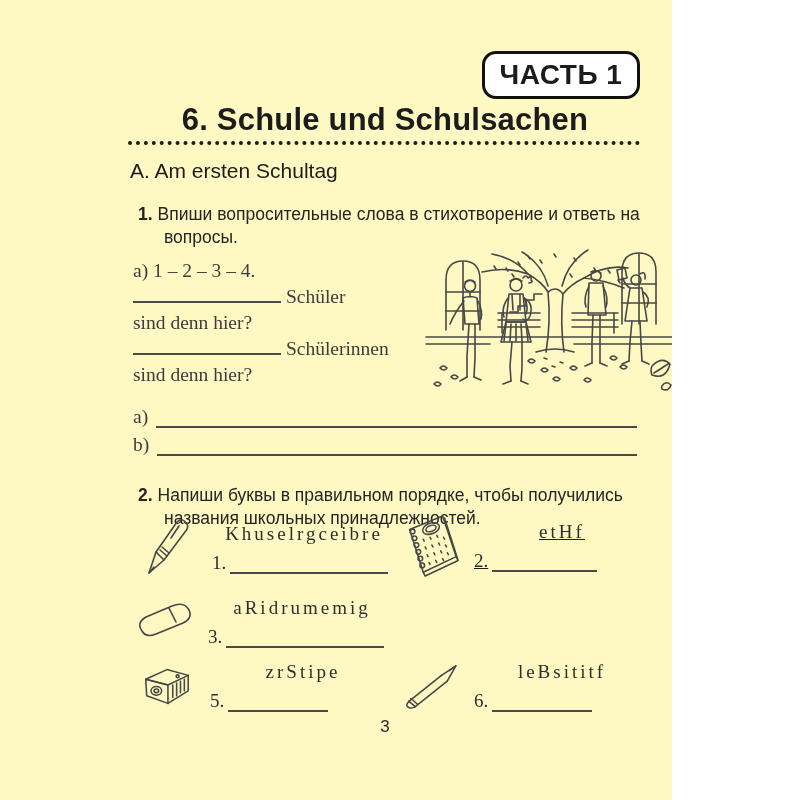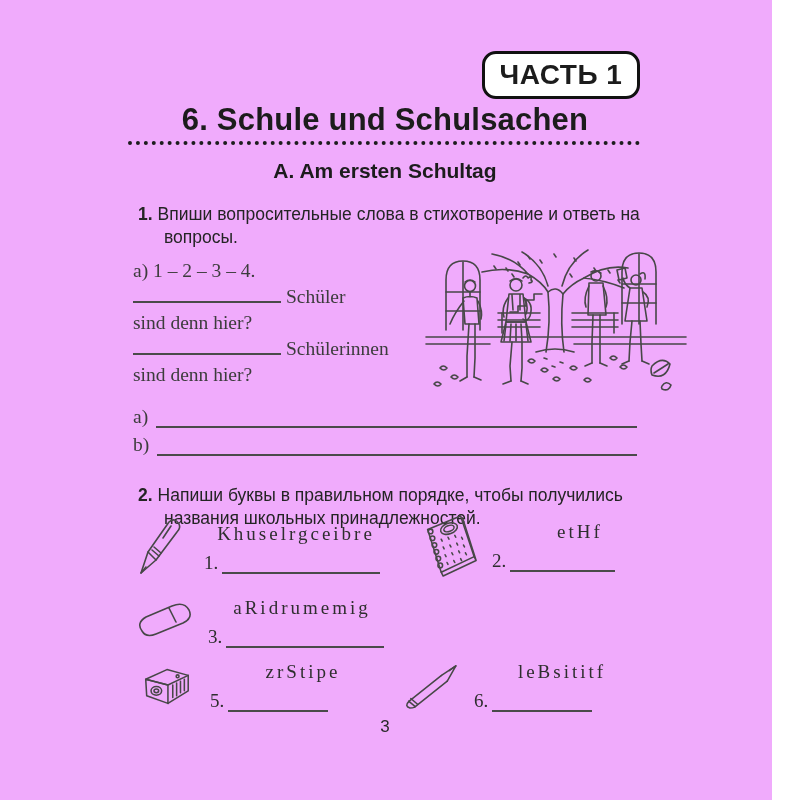--- a/index.html
+++ b/index.html
@@ -1,37 +1,37 @@
 <!DOCTYPE html>
 <html><head>
 <meta charset="utf-8">
 <style>
   html,body{margin:0;padding:0;background:#ffffff;}
   .page{
-    position:relative;width:772px;height:800px;background:#f0abfc;
+    position:relative;width:672px;height:800px;background:#fef9c3;
     font-family:"Liberation Sans",sans-serif;color:#1c1c1c;overflow:hidden;
   }
   
   .part-badge{
     position:absolute;left:482px;top:51px;width:152px;height:42px;
     border:3px solid #111;border-radius:14px;background:#fff;
     display:flex;align-items:center;justify-content:center;
     font-size:28px;font-weight:700;letter-spacing:.5px;
   }
   .chapter-title{
     position:absolute;left:90px;top:102px;width:590px;text-align:center;
     font-size:31px;font-weight:700;letter-spacing:.2px;
   }
   .dotted-rule{
     position:absolute;left:128px;top:141px;width:512px;height:0;
     border-bottom:4px dotted #1d1d1d;
   }
   .section-title{
-    position:absolute;left:130px;top:159px;width:510px;text-align:center;
-    font-size:21px;font-weight:700;
+    position:absolute;left:130px;top:159px;width:510px;
+    font-size:21px;font-weight:400;
   }
   
   .instr{
     position:absolute;font-size:17.5px;line-height:23px;color:#242424;
     padding-left:26px;text-indent:-26px;
   }
   .instr .num{font-weight:700;padding-right:5px;}
   #instr1{left:138px;top:203px;width:512px;}
   #instr2{left:138px;top:484px;width:520px;}
   .poem{
@@ -59,22 +59,22 @@
   .scrambled{
     font-family:"Liberation Serif","DejaVu Serif",serif;font-size:19px;
     letter-spacing:3px;color:#2e2e2e;white-space:nowrap;
   }
   .numline{
     display:flex;align-items:flex-end;margin-top:7px;
     font-family:"Liberation Serif","DejaVu Serif",serif;font-size:19px;color:#2e2e2e;
   }
   .numline .wline{border-bottom:2px solid #4a4a4a;height:20px;margin-left:4px;}
   .wl-160{width:158px;} .wl-105{width:105px;} .wl-100{width:100px;}
-  #item1{left:126px;top:514px;width:262px;}
-  #item2{left:414px;top:512px;width:254px;}
+  #item1{left:134px;top:514px;width:262px;}
+  #item2{left:396px;top:512px;width:254px;text-decoration:underline;}
   #item3{left:130px;top:588px;width:266px;}
   #item4{left:396px;top:586px;width:254px;}
   #item5{left:132px;top:652px;width:264px;}
   #item6{left:396px;top:652px;width:254px;}
   
   .page-number{
     position:absolute;left:130px;top:717px;width:510px;text-align:center;
     font-size:17px;color:#2a2a2a;
   }
   .sketch{fill:none;stroke:#474747;stroke-width:1.6;stroke-linecap:round;stroke-linejoin:round;}

